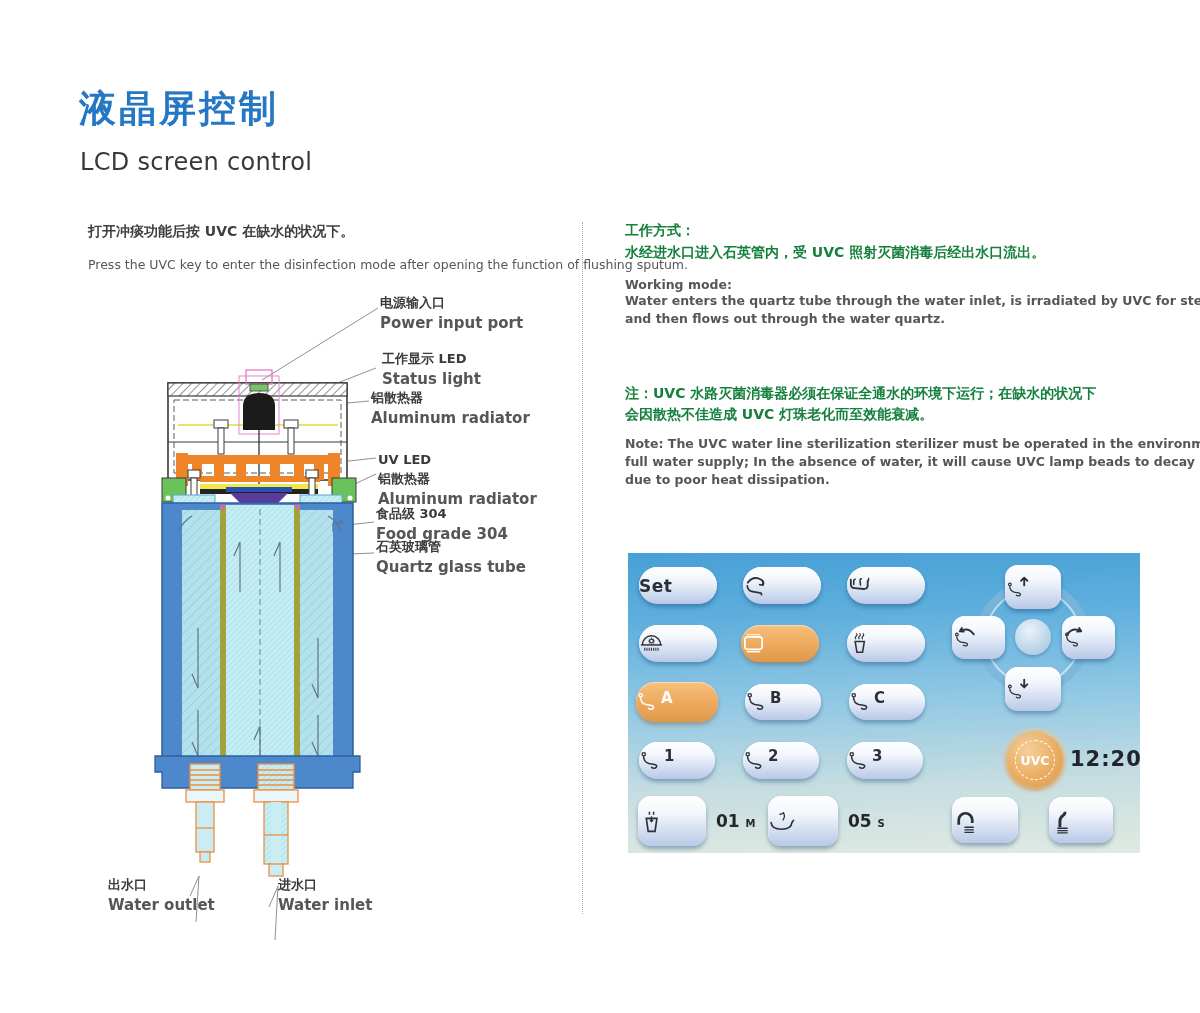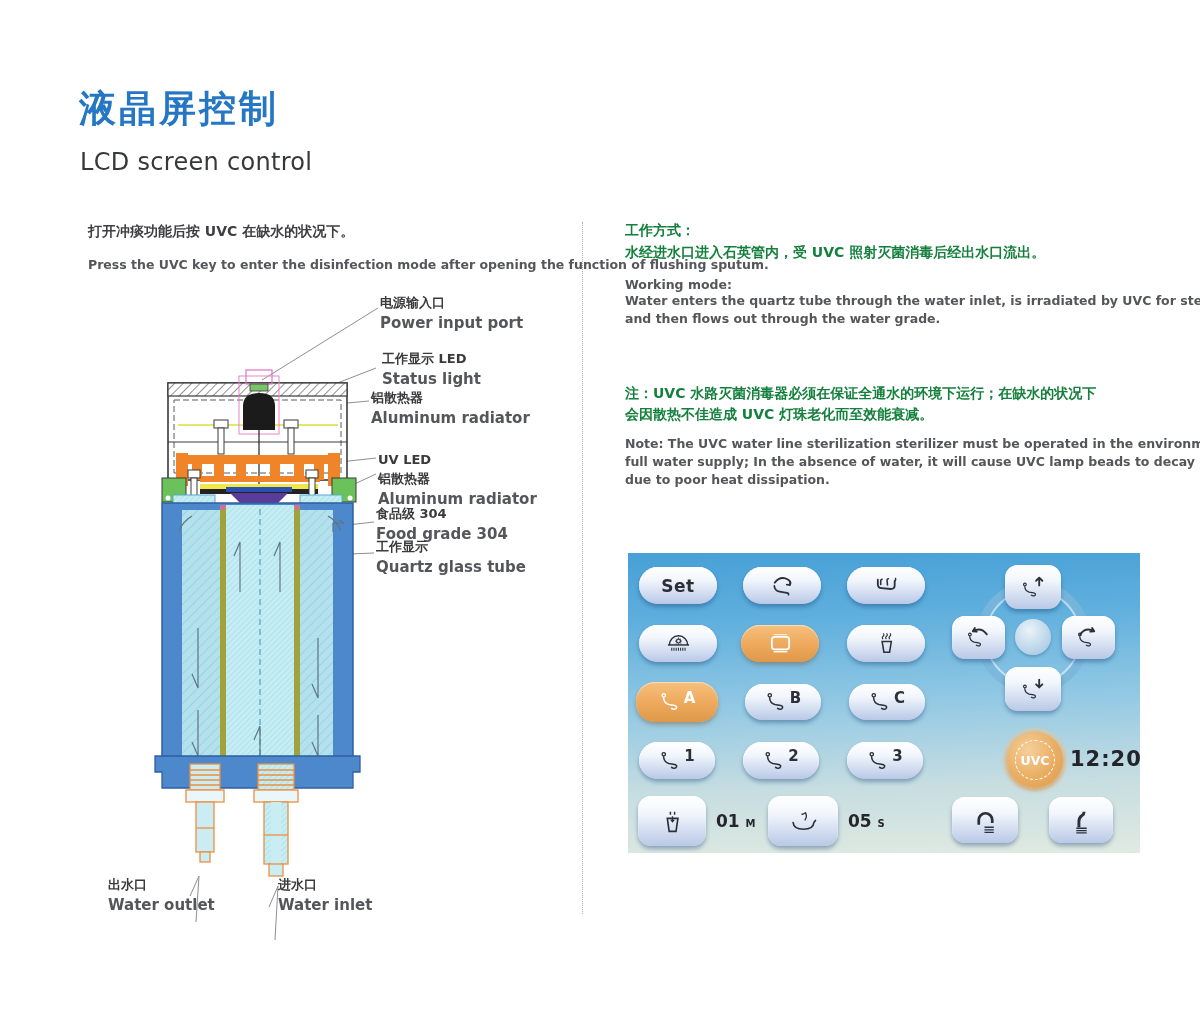--- a/index.html
+++ b/index.html
@@ -2,33 +2,33 @@
 <html><head>
 <meta charset="utf-8">
 <style>
 *{margin:0;padding:0;box-sizing:border-box}
 body{font-family:"DejaVu Sans","Liberation Sans",sans-serif;background:#fff}
 .page{position:relative;width:1200px;height:1013px;background:#fff;overflow:hidden}
 .abs{position:absolute}
 .title-zh{left:79px;top:84px;font-size:37px;font-weight:bold;color:#2577c4;letter-spacing:3px}
 .title-en{left:80px;top:148px;font-size:24px;color:#37383a;letter-spacing:.3px}
 .intro-zh{left:88px;top:223px;font-size:14px;font-weight:600;color:#3e3e42}
-.intro-en{left:88px;top:257px;font-size:12.5px;font-weight:700;color:#55565a}
+.intro-en{left:88px;top:257px;font-size:12.5px;font-weight:400;color:#55565a}
 .rc{left:625px;font-weight:600;white-space:nowrap}
 .rc.zh{font-size:14px;color:#15803d}
 .rc.en{font-size:12.5px;color:#55565a}
 .divider{left:582px;top:222px;height:692px;width:0;border-left:1px dotted #aeaeae}
 .dlabel{position:absolute;white-space:nowrap}
 .dlabel .zh{font-size:13px;font-weight:600;color:#3a3a3c}
 .dlabel .en{font-size:15px;font-weight:700;color:#55565a;margin-top:2px}
 .diagram{left:140px;top:290px;width:250px;height:660px}
 
 .panel{left:628px;top:553px;width:512px;height:300px;
  background:linear-gradient(178deg,#47a0d6 0%,#5fafdd 22%,#93c9e4 50%,#c6dde1 76%,#e0eae1 100%)}
-.btn{position:absolute;display:flex;align-items:center;justify-content:center;gap:3px;border-radius:19px;
+.btn{position:absolute;display:flex;align-items:center;justify-content:flex-start;gap:3px;border-radius:19px;
  background:linear-gradient(180deg,#ffffff 0%,#f2f6fc 35%,#ccd8ee 78%,#b9c8e6 100%);
  box-shadow:0 3px 4px rgba(15,60,110,.38),inset 0 1px 1px #fff;color:#2d3039;cursor:pointer}
 .btn.sq{border-radius:13px}
 .btn.orange{background:linear-gradient(180deg,#f6c07c 0%,#eda85c 55%,#df9848 100%);color:#fff;
  box-shadow:0 3px 4px rgba(120,60,10,.35),inset 0 1px 1px rgba(255,255,255,.5)}
 .blabel{font-weight:bold;font-size:15px;margin-bottom:9px}
 .setlabel{font-weight:bold;font-size:17px;letter-spacing:.5px;color:#2b2e36}
 .ic{width:22px;height:22px}
 .ic24{width:25px;height:25px}
 .ic26{width:27px;height:27px}
@@ -268,37 +268,37 @@
   </div>
   <div class="dlabel" style="left:378px;top:470px">
     <div class="zh">铝散热器</div>
     <div class="en">Aluminum radiator</div>
   </div>
   <div class="dlabel" style="left:376px;top:505px">
     <div class="zh">食品级 304</div>
     <div class="en">Food grade 304</div>
   </div>
   <div class="dlabel" style="left:376px;top:538px">
-    <div class="zh">工作显示</div>
+    <div class="zh">石英玻璃管</div>
     <div class="en">Quartz glass tube</div>
   </div>
   <div class="dlabel" style="left:108px;top:876px">
     <div class="zh">出水口</div>
     <div class="en">Water outlet</div>
   </div>
   <div class="dlabel" style="left:278px;top:876px">
     <div class="zh">进水口</div>
     <div class="en">Water inlet</div>
   </div>
 
   <div class="abs rc zh" style="top:222px">工作方式：</div>
   <div class="abs rc zh" style="top:244px">水经进水口进入石英管内，受 UVC 照射灭菌消毒后经出水口流出。</div>
   <div class="abs rc en" style="top:277px">Working mode:</div>
   <div class="abs rc en" style="top:293px">Water enters the quartz tube through the water inlet, is irradiated by UVC for sterilization,</div>
-  <div class="abs rc en" style="top:311px">and then flows out through the water grade.</div>
+  <div class="abs rc en" style="top:311px">and then flows out through the water quartz.</div>
   <div class="abs rc zh" style="top:406px">会因散热不佳造成 UVC 灯珠老化而至效能衰减。</div>
   <div class="abs rc zh" style="top:385px">注：UVC 水路灭菌消毒器必须在保证全通水的环境下运行；在缺水的状况下</div>
   <div class="abs rc en" style="top:436px">Note: The UVC water line sterilization sterilizer must be operated in the environment of ensuring</div>
   <div class="abs rc en" style="top:454px">full water supply; In the absence of water, it will cause UVC lamp beads to decay</div>
   <div class="abs rc en" style="top:472px">due to poor heat dissipation.</div>
 
   <div class="abs panel">
 
     <div class="btn" style="left:11px;top:14px;width:78px;height:37px">
       <span class="setlabel">Set</span>

